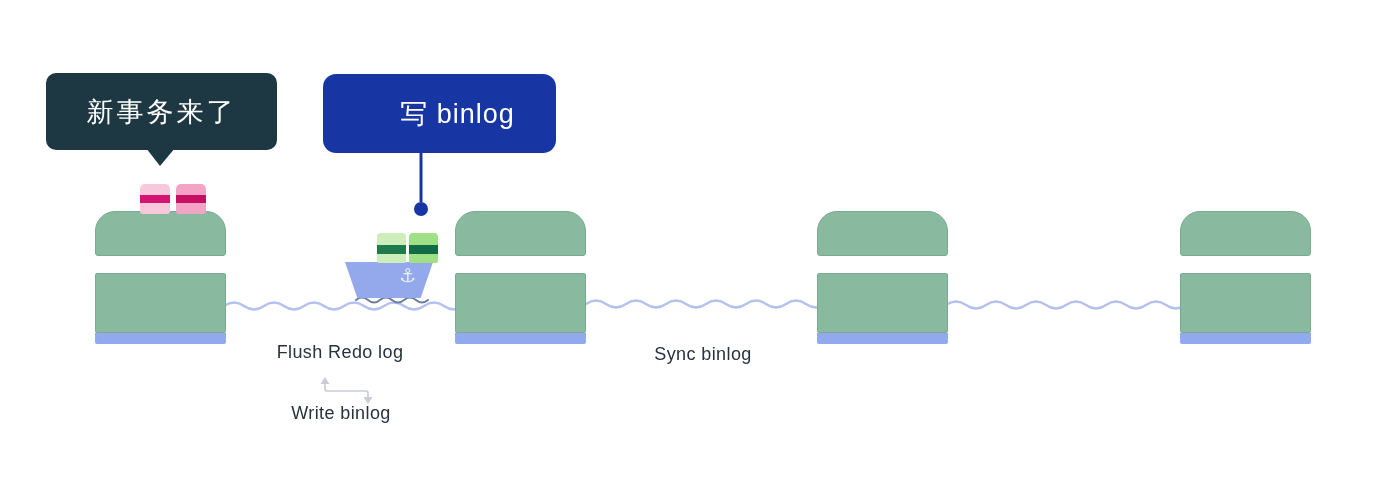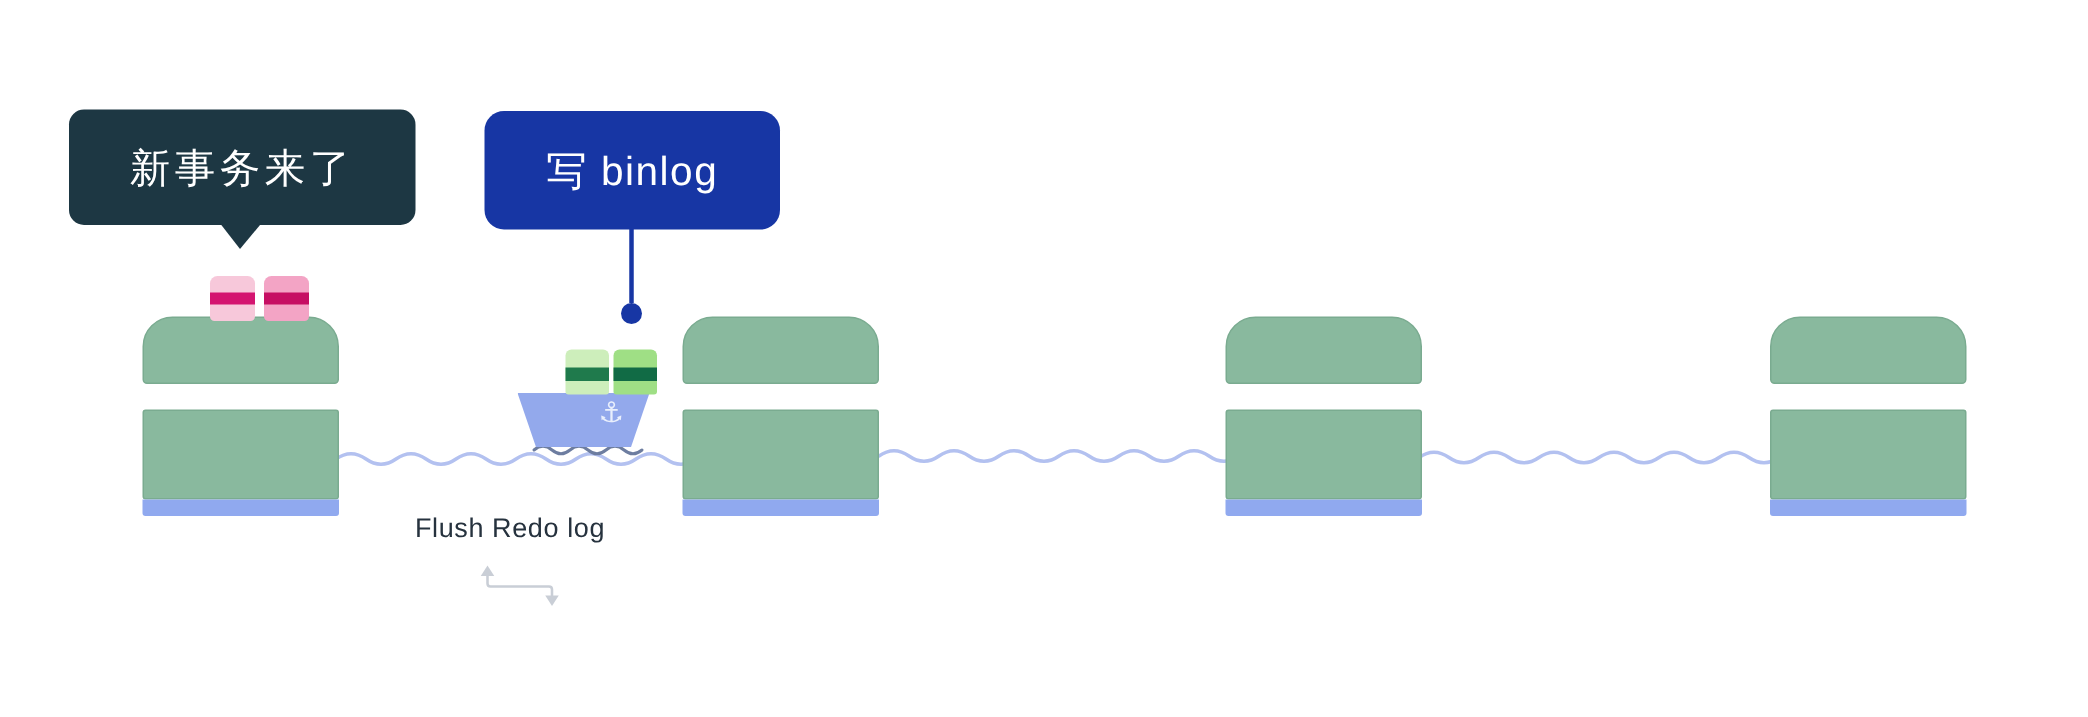--- a/index.html
+++ b/index.html
@@ -19,21 +19,21 @@
     left:46px;top:73px;width:231px;height:77px;border-radius:10px;
     background:var(--dark-callout-bg);font-size:27px;letter-spacing:3px;
   }
   .callout-tail{
     position:absolute;left:146px;top:148px;width:0;height:0;
     border-left:14px solid transparent;border-right:15px solid transparent;
     border-top:18px solid var(--dark-callout-bg);
   }
   .callout.blue{
     left:323px;top:74px;width:197px;height:79px;border-radius:13px;
-    background:var(--blue-callout-bg);font-size:27px;letter-spacing:1px;
+    background:var(--blue-callout-bg);font-size:27px;letter-spacing:1px;padding-left:36px;
   }
 
   
   .pier{position:absolute;top:211px;width:131px;height:133px;}
   .pier-cap{
     position:absolute;left:0;top:0;width:129px;height:43px;
     background:var(--pier-green);border:1px solid var(--pier-border);
     border-radius:20px 20px 3px 3px;
   }
   .pier-body{
@@ -144,14 +144,16 @@
 
   <div class="callout dark">
     <span>新事务来了</span>
   </div>
   <div class="callout-tail"></div>
   <div class="callout blue">
     <span>写 binlog</span>
   </div>
 
   <div class="stage-label lbl-flush">Flush Redo log</div>
+  <div class="stage-label lbl-write">Write binlog</div>
+  <div class="stage-label lbl-sync">Sync binlog</div>
 
 </div>
 
 </body></html>

